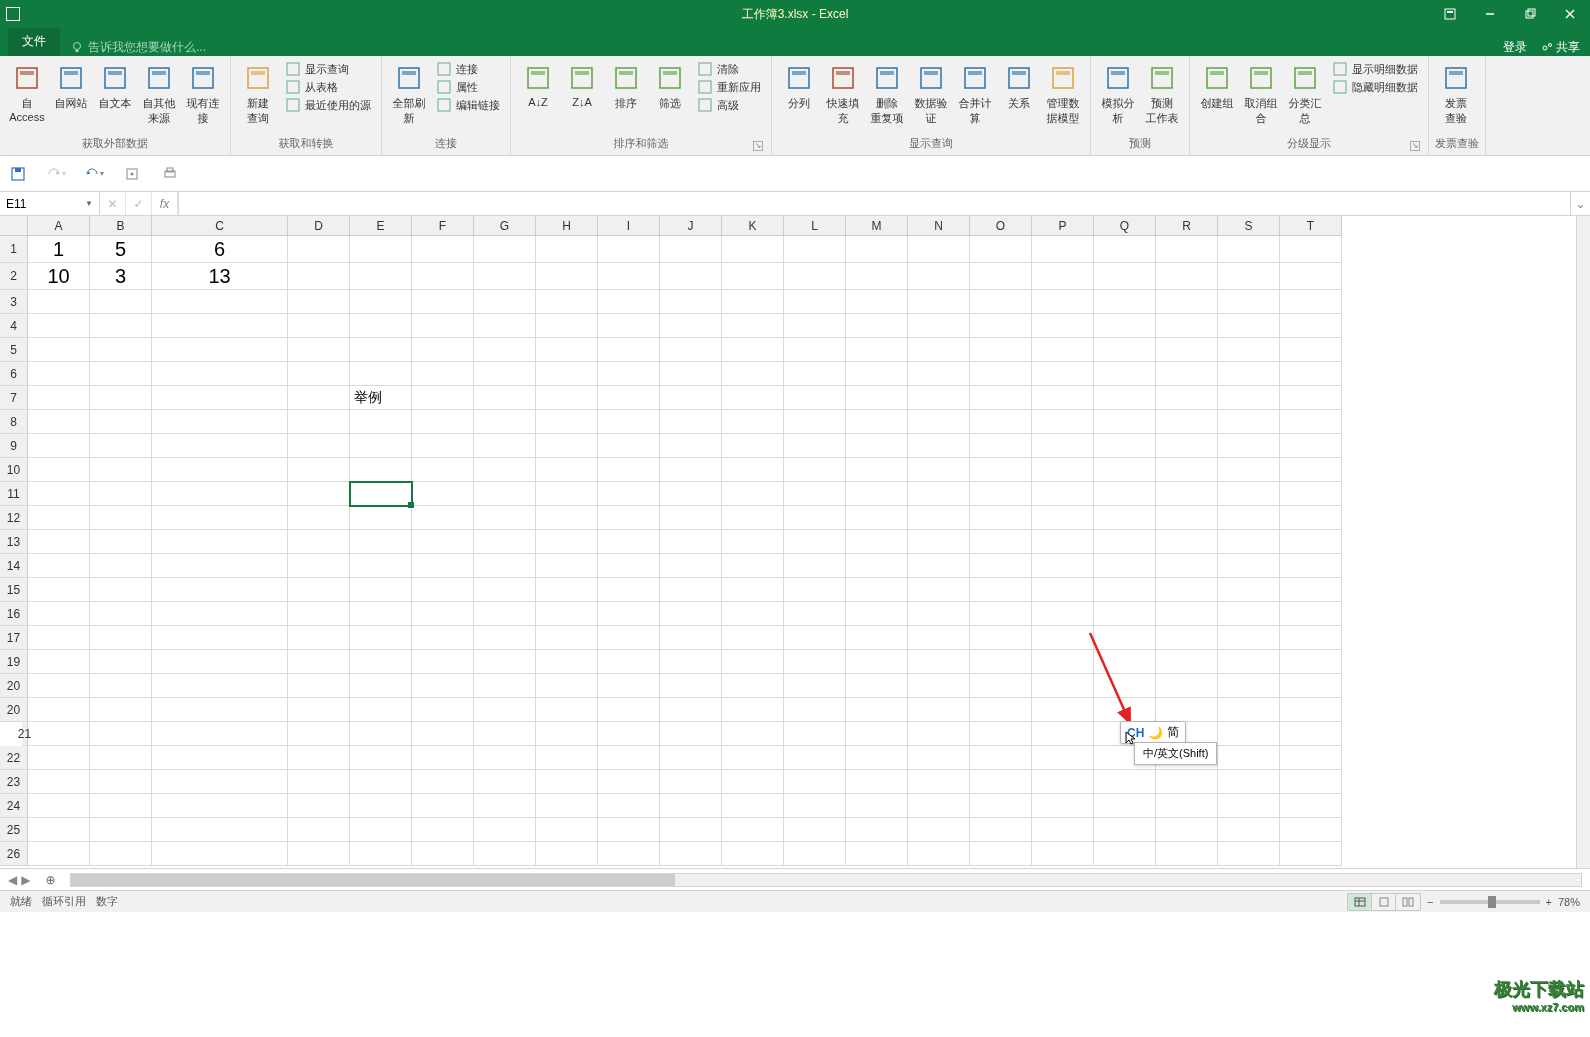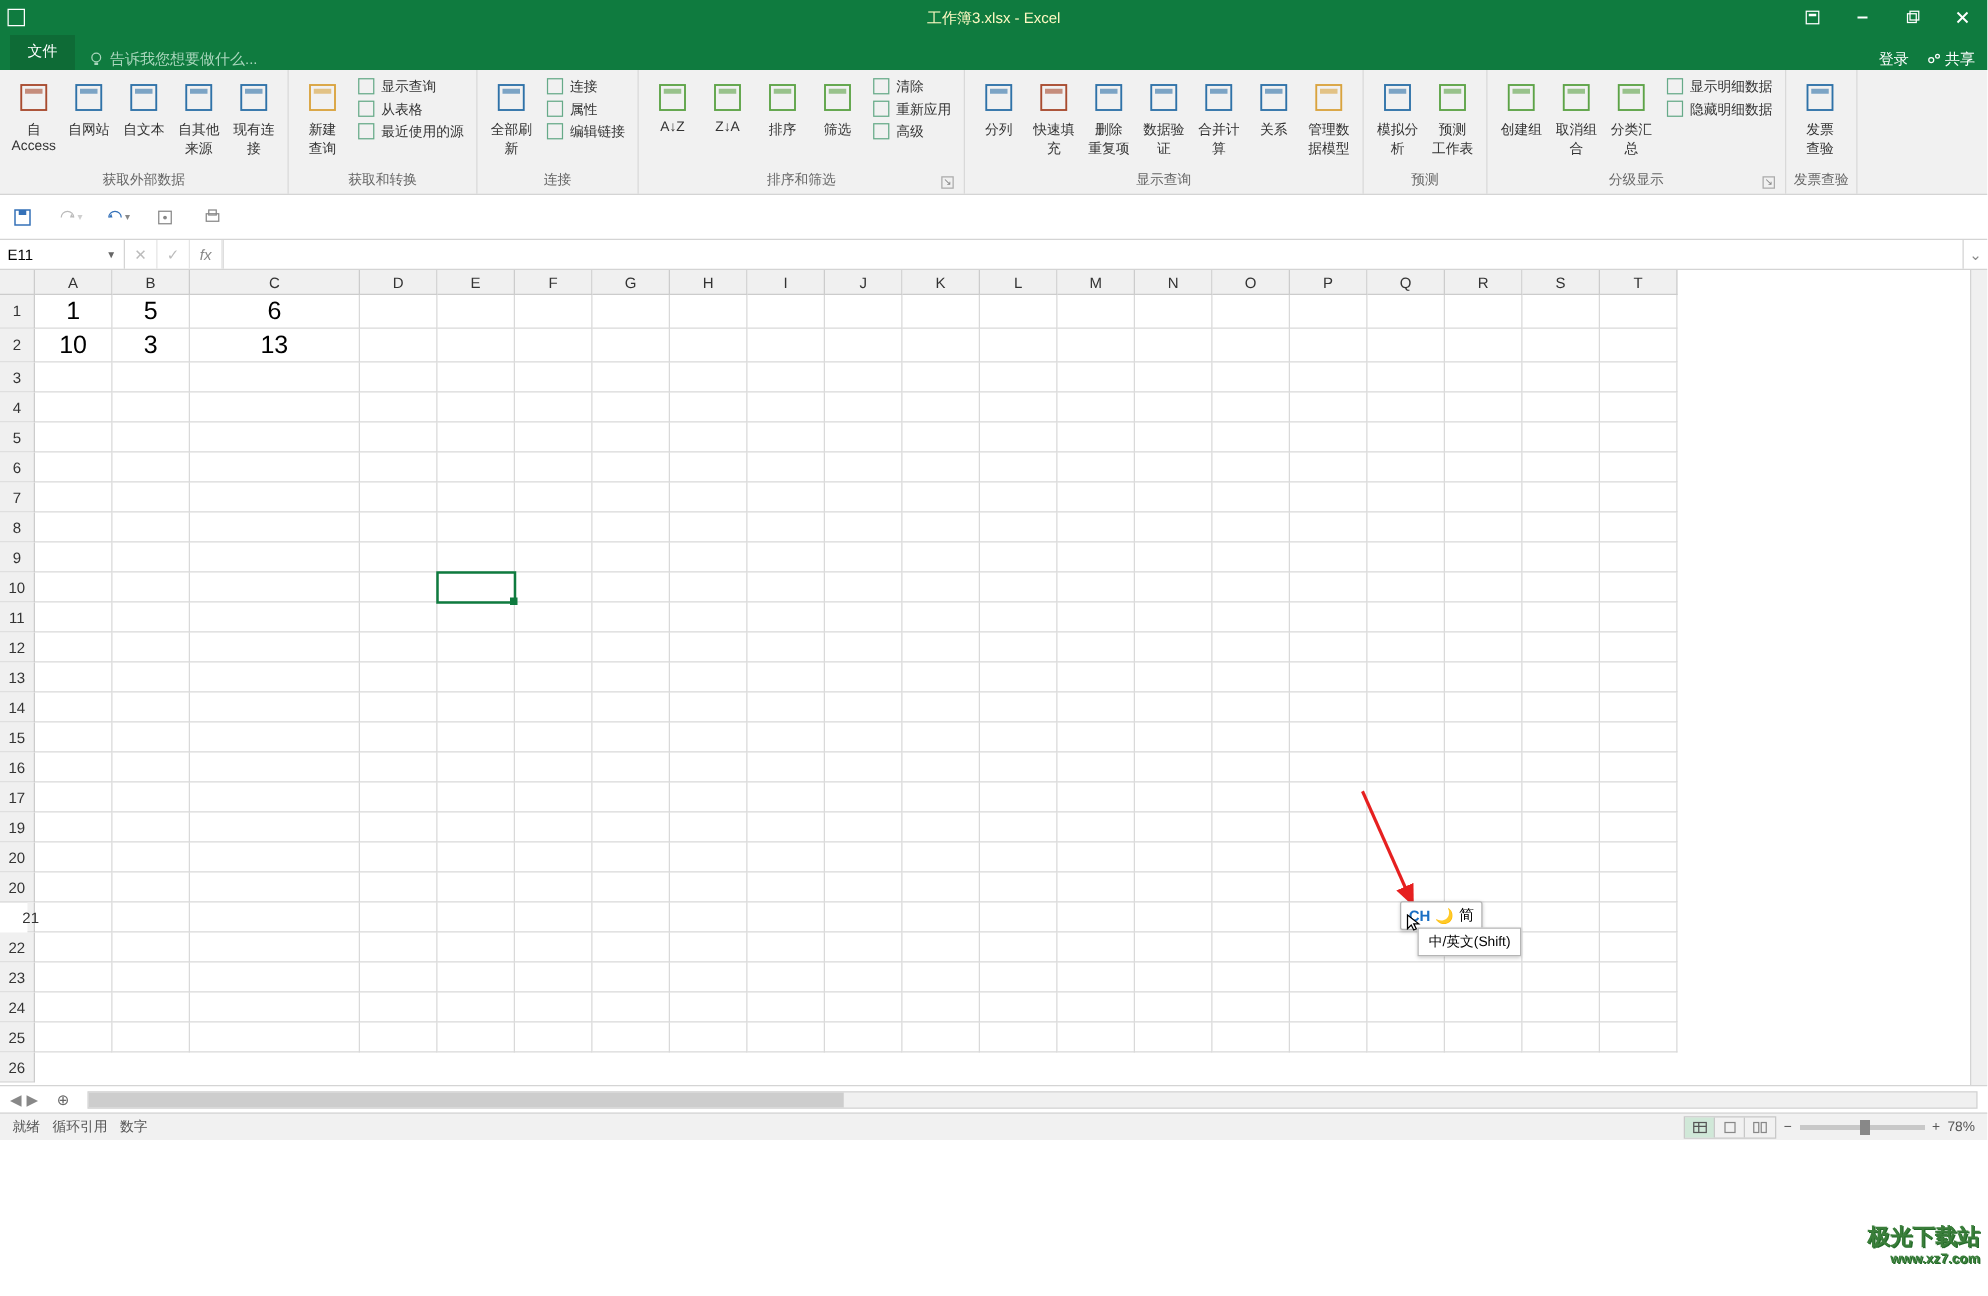--- a/index.html
+++ b/index.html
@@ -749,20 +749,42 @@
         <div class="cell" style="width: 62px; height: 24px;"></div>
         <div class="cell" style="width: 62px; height: 24px;"></div>
         <div class="cell" style="width: 62px; height: 24px;"></div>
         <div class="cell" style="width: 62px; height: 24px;"></div>
       </div>
       <div class="row" style="height: 24px;">
         <div class="cell" style="width: 62px; height: 24px;"></div>
         <div class="cell" style="width: 62px; height: 24px;"></div>
         <div class="cell" style="width: 136px; height: 24px;"></div>
         <div class="cell" style="width: 62px; height: 24px;"></div>
+        <div class="cell left" style="width: 62px; height: 24px;">举例</div>
+        <div class="cell" style="width: 62px; height: 24px;"></div>
+        <div class="cell" style="width: 62px; height: 24px;"></div>
+        <div class="cell" style="width: 62px; height: 24px;"></div>
+        <div class="cell" style="width: 62px; height: 24px;"></div>
+        <div class="cell" style="width: 62px; height: 24px;"></div>
+        <div class="cell" style="width: 62px; height: 24px;"></div>
+        <div class="cell" style="width: 62px; height: 24px;"></div>
+        <div class="cell" style="width: 62px; height: 24px;"></div>
+        <div class="cell" style="width: 62px; height: 24px;"></div>
+        <div class="cell" style="width: 62px; height: 24px;"></div>
+        <div class="cell" style="width: 62px; height: 24px;"></div>
+        <div class="cell" style="width: 62px; height: 24px;"></div>
+        <div class="cell" style="width: 62px; height: 24px;"></div>
+        <div class="cell" style="width: 62px; height: 24px;"></div>
+        <div class="cell" style="width: 62px; height: 24px;"></div>
+      </div>
+      <div class="row" style="height: 24px;">
+        <div class="cell" style="width: 62px; height: 24px;"></div>
+        <div class="cell" style="width: 62px; height: 24px;"></div>
+        <div class="cell" style="width: 136px; height: 24px;"></div>
+        <div class="cell" style="width: 62px; height: 24px;"></div>
         <div class="cell" style="width: 62px; height: 24px;"></div>
         <div class="cell" style="width: 62px; height: 24px;"></div>
         <div class="cell" style="width: 62px; height: 24px;"></div>
         <div class="cell" style="width: 62px; height: 24px;"></div>
         <div class="cell" style="width: 62px; height: 24px;"></div>
         <div class="cell" style="width: 62px; height: 24px;"></div>
         <div class="cell" style="width: 62px; height: 24px;"></div>
         <div class="cell" style="width: 62px; height: 24px;"></div>
         <div class="cell" style="width: 62px; height: 24px;"></div>
         <div class="cell" style="width: 62px; height: 24px;"></div>

